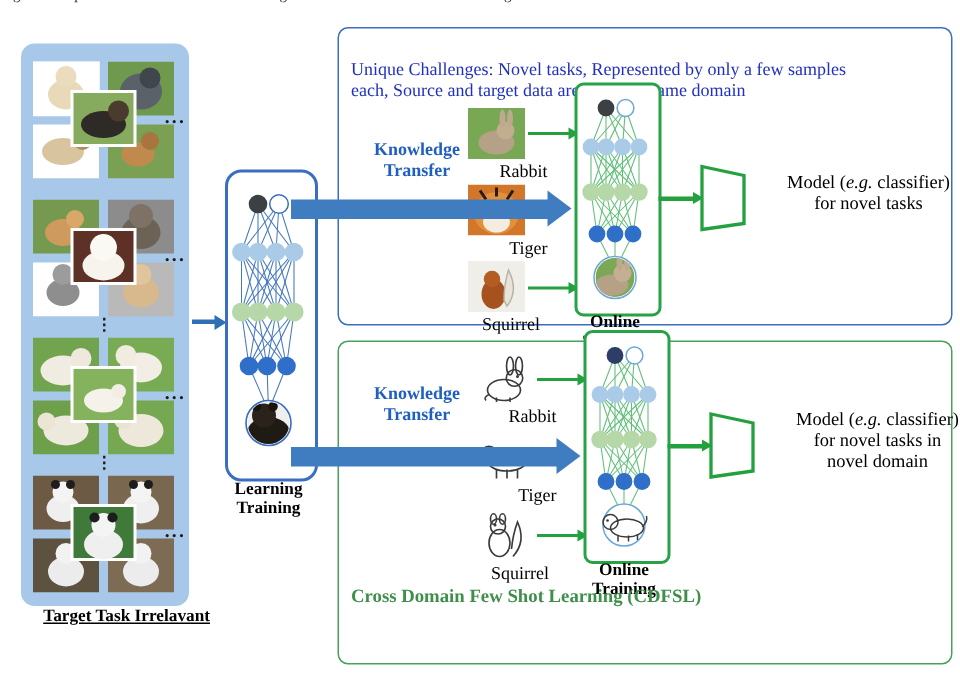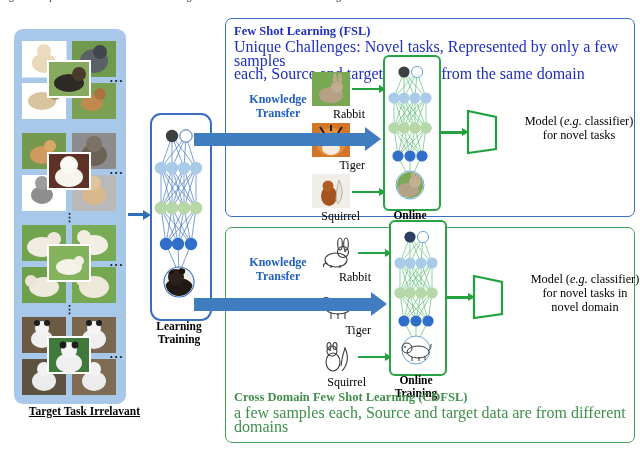--- a/index.html
+++ b/index.html
@@ -44,21 +44,21 @@
       border-left:7px solid #23a13f;border-top:4px solid transparent;
       border-bottom:4px solid transparent;}
 
   
   #fsl-box{left:225px;top:18px;width:408px;height:197px;
       border:1.6px solid #3a6fbf;border-radius:7px;background:#fff;}
   #cdfsl-box{left:225px;top:227px;width:408px;height:214px;
       border:1.6px solid #49a05a;border-radius:7px;background:#fff;}
 
   .box-title{position:absolute;font-weight:bold;font-size:12.5px;}
-  .box-desc{position:absolute;font-size:16px;line-height:13.6px;}
+  .box-desc{position:absolute;font-size:12px;line-height:13.6px;}
   .blue-txt{color:#1f2fbe;}
   .green-txt{color:#3f8f4b;}
 
   .kt-label{position:absolute;width:92px;text-align:center;color:#1f5fc0;
       font-weight:bold;font-size:12px;line-height:13.5px;}
 
   
   .samp{position:absolute;width:38px;height:34px;background:#fff;
       background-size:cover;background-position:center;}
   .samp-label{position:absolute;width:68px;text-align:right;font-size:12px;}
@@ -253,21 +253,20 @@
       </g>
     </g>
   </svg>
 </div>
 <div class="abs" id="offline-label">
   <div>Learning</div>
   <div>Training</div>
 </div>
 
 <div class="abs" id="fsl-box">
-  <div class="box-title blue-txt" style="left:8px;top:5px;">Few Shot Learning (FSL)</div>
   <div class="box-desc blue-txt" style="left:8px;top:21px;width:394px;">
     <div>Unique Challenges: Novel tasks, Represented by only a few samples</div>
     <div>each, Source and target data are from the same domain</div>
   </div>
 
   <div class="kt-label" style="left:6px;top:74px;">
     <div>Knowledge</div>
     <div>Transfer</div>
   </div>
 
@@ -537,15 +536,14 @@
   <div class="model-label" style="left:284px;top:45px;">
     <div>
       <span>Model (</span><i>e.g.</i><span> classifier)</span>
     </div>
     <div>for novel tasks in</div>
     <div>novel domain</div>
   </div>
 
   <div class="box-title green-txt" style="left:8px;top:162px;">Cross Domain Few Shot Learning (CDFSL)</div>
   <div class="box-desc green-txt" style="left:8px;top:178px;width:398px;">
-    <div>a few samples each, Source and target data are from different domains</div>
   </div>
 </div>
 
 </body></html>

